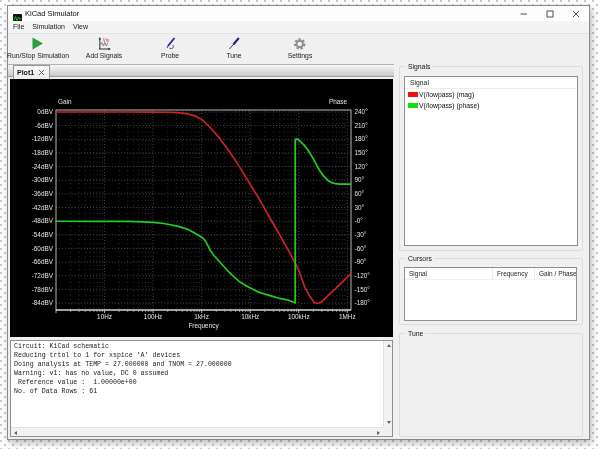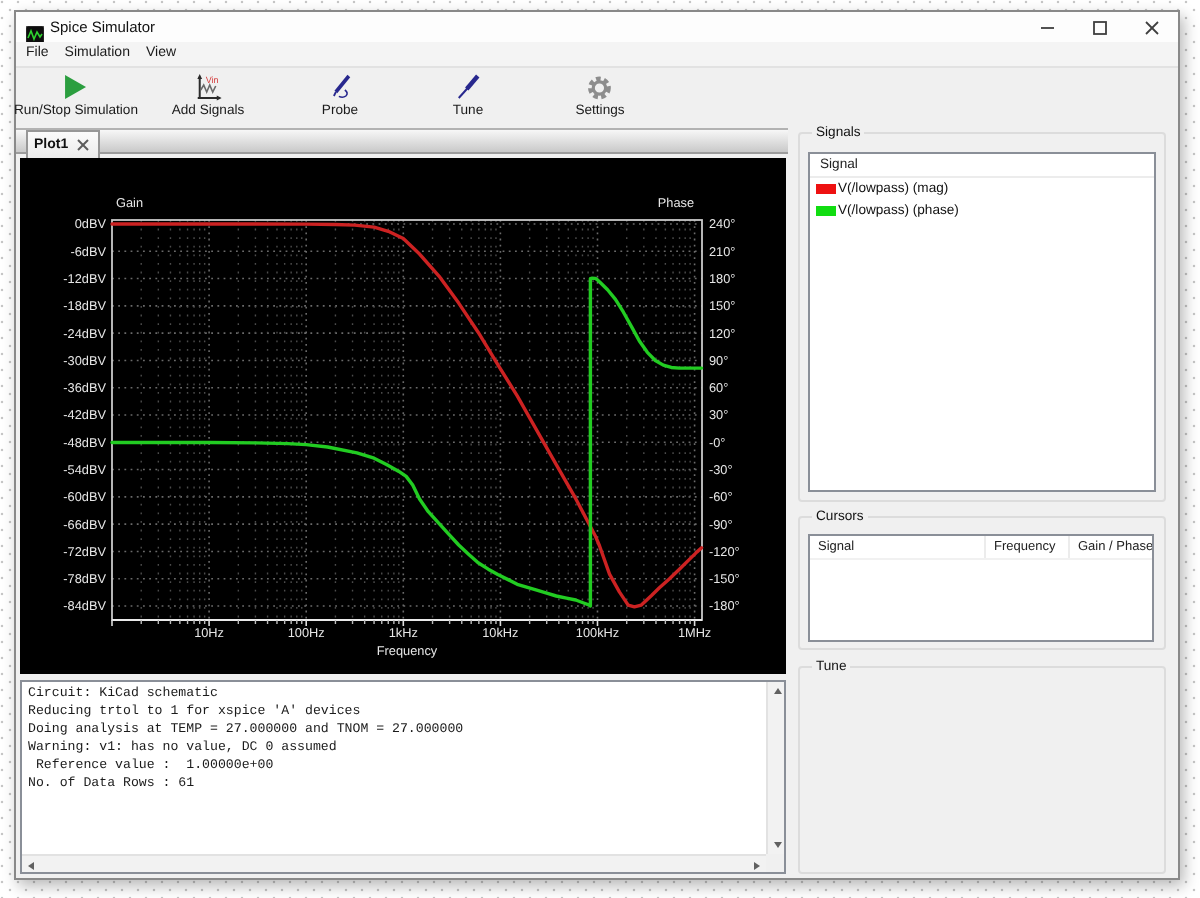--- a/index.html
+++ b/index.html
@@ -132,21 +132,21 @@
 <div class="desktop">
   <div class="window">
 
     <div class="titlebar">
       <span class="app-icon">
         <svg width="9" height="9" viewBox="0 0 9 9">
           <rect x="0" y="0" width="9" height="9" rx="1" fill="#0d0d0d" stroke="#3c3c3c" stroke-width="0.5"></rect>
           <polyline points="1,6 2.5,2.5 4,6.5 5.5,3 7,5.5 8,4" fill="none" stroke="#2fd42f" stroke-width="0.8"></polyline>
         </svg>
       </span>
-      <span class="title-text">Spice Simulator</span>
+      <span class="title-text">KiCad Simulator</span>
       <span class="win-controls">
         <span class="win-btn">
           <svg width="8" height="8" viewBox="0 0 8 8">
               <line x1="0.5" y1="4" x2="7" y2="4" stroke="#3f3f3f" stroke-width="0.9"></line>
             </svg>
         </span>
         <span class="win-btn">
           <svg width="8" height="8" viewBox="0 0 8 8">
               <rect x="1" y="1" width="6" height="6" fill="none" stroke="#3f3f3f" stroke-width="0.9"></rect>
             </svg>

